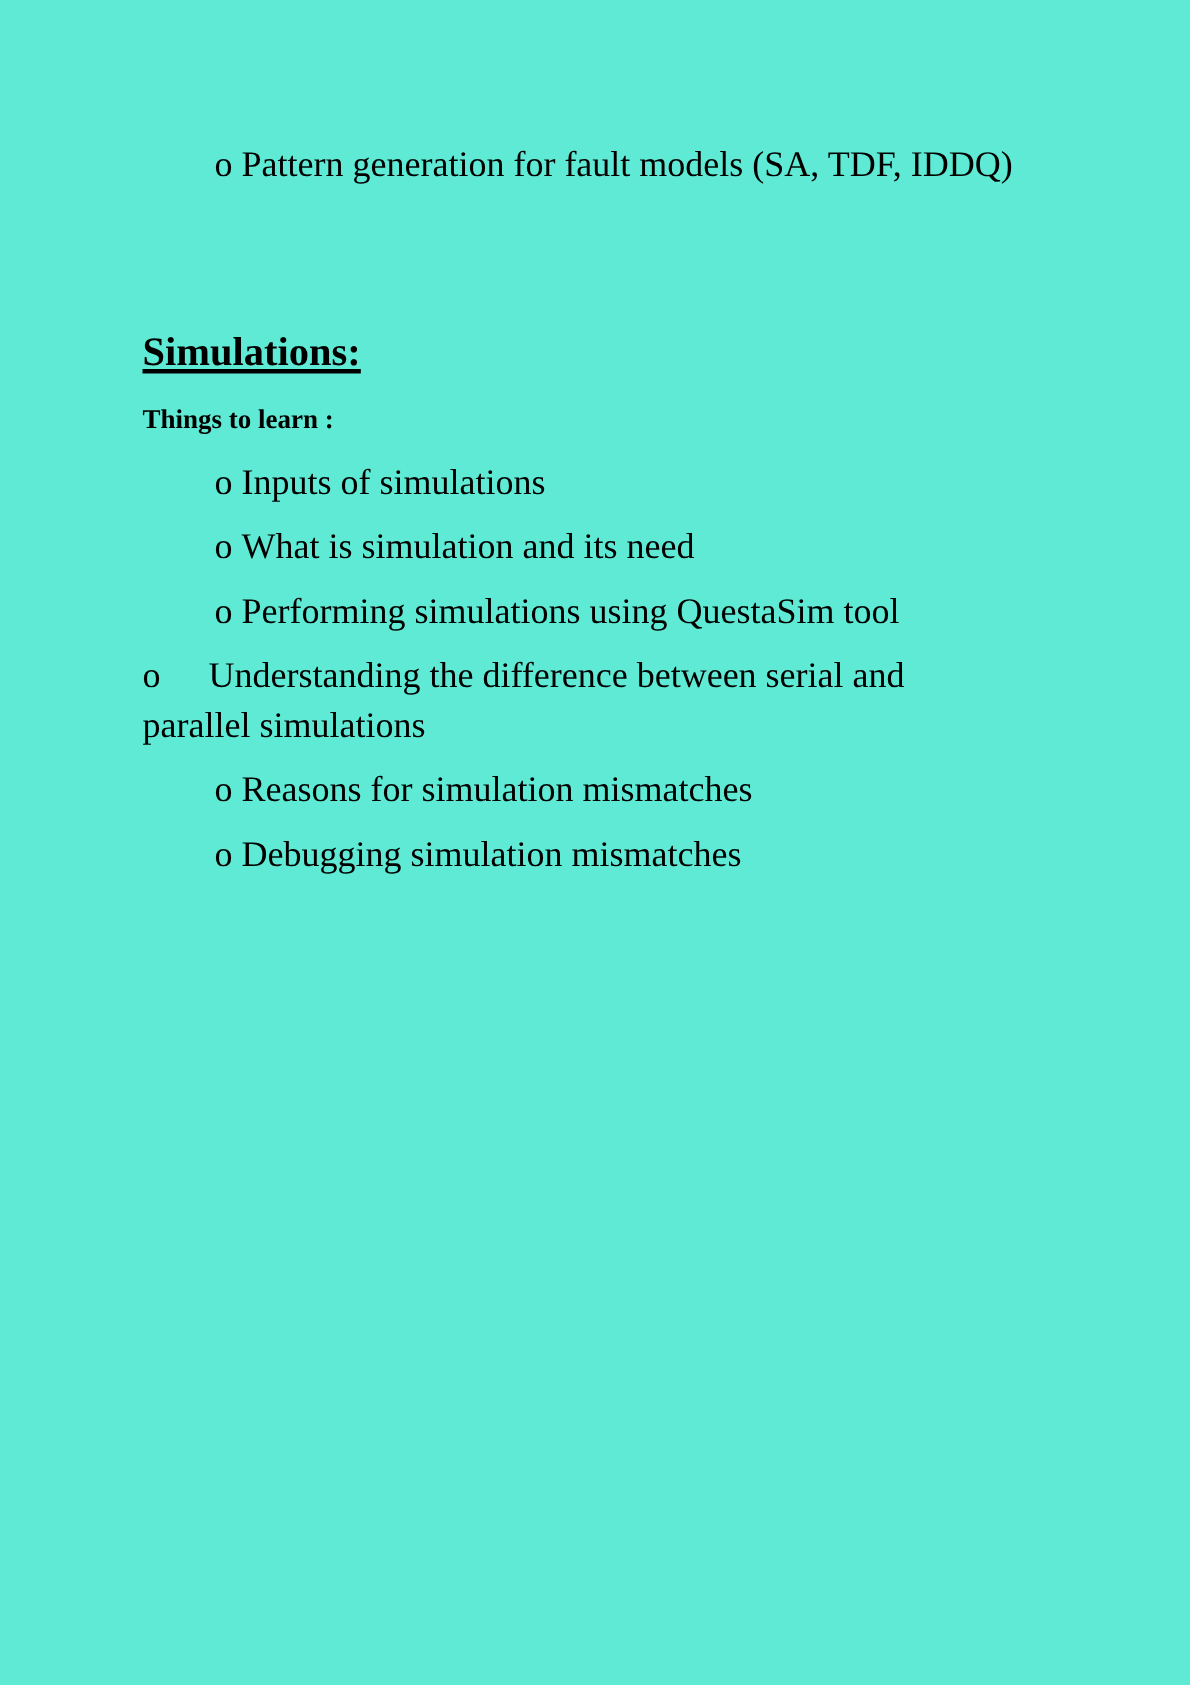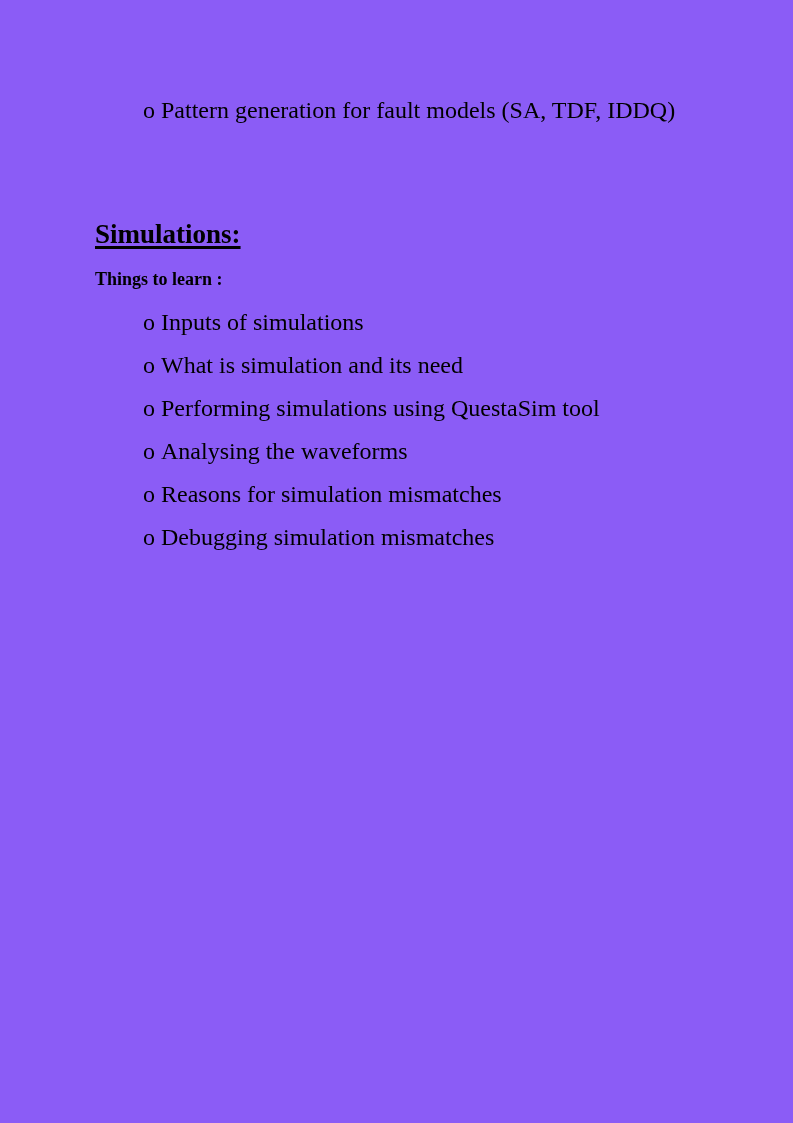--- a/index.html
+++ b/index.html
@@ -4,21 +4,21 @@
 <style>
   html, body {
     margin: 0;
     padding: 0;
     background: #ffffff;
   }
   .page {
     position: relative;
     width: 793px;
     height: 1123px;
-    background: #8b5cf6;
+    background: #5eead4;
     color: #000000;
     font-family: "Liberation Serif", "DejaVu Serif", serif;
     font-size: 24px;
     overflow: hidden;
     box-sizing: border-box;
   }
   .content {
     box-sizing: border-box;
     padding: 94px 110px 0 95px;
   }
@@ -80,21 +80,21 @@
 
     <div class="section-gap"></div>
 
     <div>
       <p class="heading underlined"><span class="heading-text">Simulations:</span></p>
       <p class="subheading">Things to learn :</p>
 
       <p class="bullet"><span class="marker">o</span><span>Inputs of simulations</span></p>
       <p class="bullet"><span class="marker">o</span><span>What is simulation and its need</span></p>
       <p class="bullet"><span class="marker">o</span><span>Performing simulations using QuestaSim tool</span></p>
-      <p class="bullet"><span class="marker">o</span><span>Analysing the waveforms</span></p>
 
+      <p class="bullet-hanging"><span class="marker">o</span><span class="tab-gap"></span><span>Understanding the difference between serial and parallel simulations</span></p>
 
       <p class="bullet"><span class="marker">o</span><span>Reasons for simulation mismatches</span></p>
       <p class="bullet"><span class="marker">o</span><span>Debugging simulation mismatches</span></p>
     </div>
 
   </div>
 </div>
 
 </body></html>

